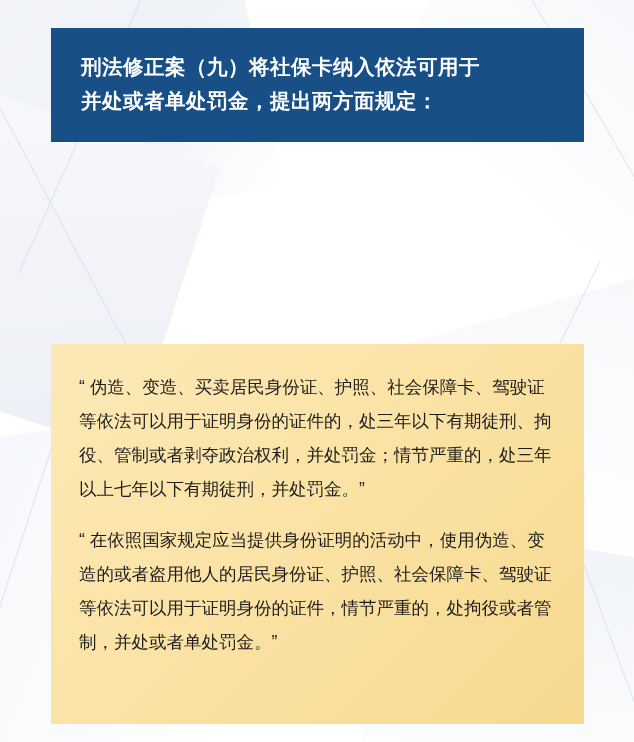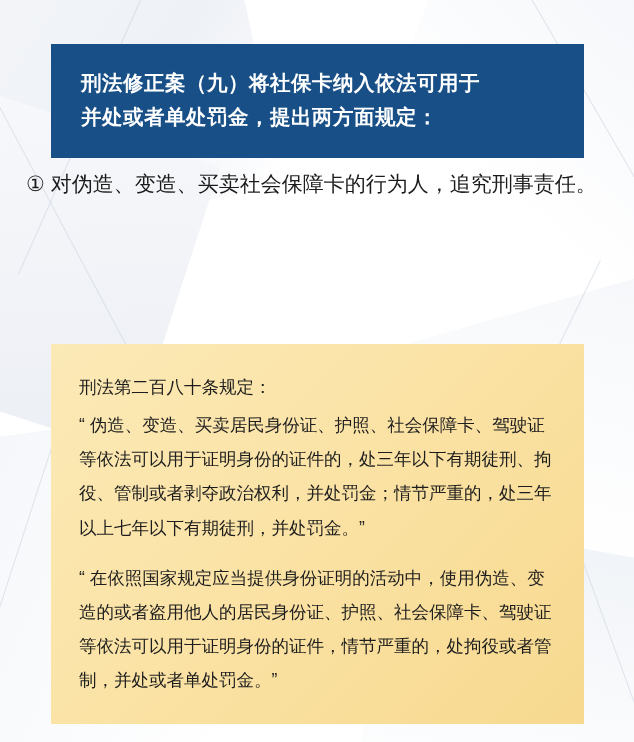--- a/index.html
+++ b/index.html
@@ -70,21 +70,21 @@
 
   .content {
     position: relative;
     z-index: 3;
     padding: 0;
   }
 
   
   .banner {
     position: absolute;
-    top: 44px;
+    top: 28px;
     left: 51px;
     width: 533px;
     padding: 22px 30px 24px 30px;
     box-sizing: border-box;
     background: #174f86;
     color: #ffffff;
     font-size: 20.5px;
     line-height: 1.65;
     letter-spacing: 0.5px;
     font-weight: 700;
@@ -159,25 +159,21 @@
   <div class="edge" style="top:500px;left:560px;width:1px;height:300px;transform:rotate(-20deg);"></div>
 
   <div class="content">
 
     <div class="banner">
       <span class="banner-line">刑法修正案（九）将社保卡纳入依法可用于</span>
       <span class="banner-line">并处或者单处罚金，提出两方面规定：</span>
     </div>
 
     <div class="provisions">
-      <div class="prov">
-        <span class="num">①</span><span>对伪造、变造、买卖社会保障卡的行为人，追究刑事责任。</span>
-      </div>
     </div>
 
     <div class="lawbox">
-      <p class="law-title">刑法第二百八十条规定：</p>
       <p>“ 伪造、变造、买卖居民身份证、护照、社会保障卡、驾驶证等依法可以用于证明身份的证件的，处三年以下有期徒刑、拘役、管制或者剥夺政治权利，并处罚金；情节严重的，处三年以上七年以下有期徒刑，并处罚金。”</p>
       <p class="tight">“ 在依照国家规定应当提供身份证明的活动中，使用伪造、变造的或者盗用他人的居民身份证、护照、社会保障卡、驾驶证等依法可以用于证明身份的证件，情节严重的，处拘役或者管制，并处或者单处罚金。”</p>
     </div>
 
   </div>
 </div>
 
 </body></html>

